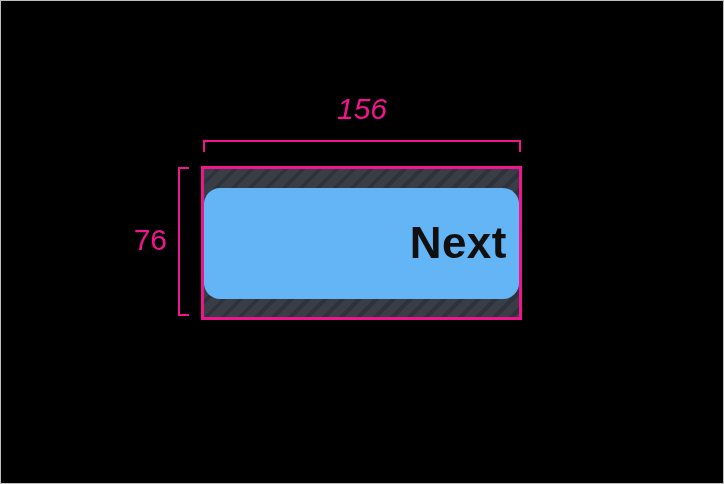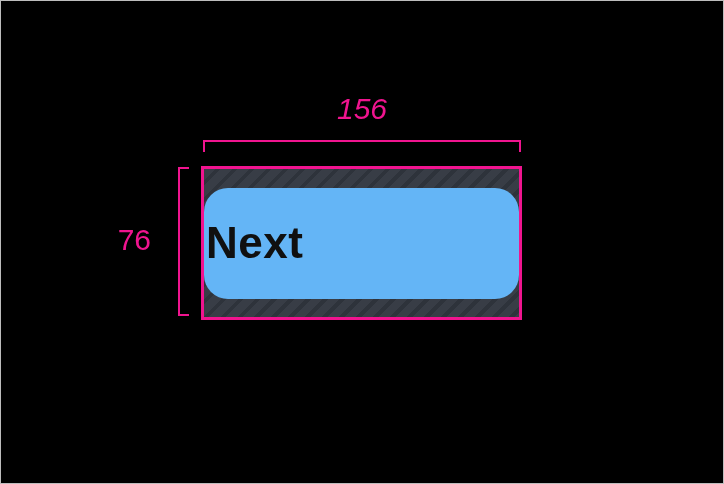--- a/index.html
+++ b/index.html
@@ -28,21 +28,21 @@
     user-select: none;
   }
   .dim-label-width {
     left: 202px;
     top: 92px;
     width: 318px;
     text-align: center;
     font-style: italic;
   }
   .dim-label-height {
-    left: 88px;
+    left: 104px;
     top: 223px;
     width: 62px;
     text-align: right;
   }
   .bracket {
     position: absolute;
     box-sizing: border-box;
   }
   .bracket-top {
     left: 202px;
@@ -82,27 +82,27 @@
     display: flex;
     align-items: center;
     justify-content: center;
   }
 
   .next-button {
     width: 100%;
     height: 111px;
     border: none;
     outline: none;
-    border-radius: 24px;
+    border-radius: 16px;
     background: #64B5F6;
     display: flex;
     align-items: center;
-    justify-content: flex-start;
+    justify-content: flex-end;
     cursor: pointer;
-    padding: 2px;
+    padding: 12px;
   }
   .next-button .btn-label {
     font-family: "Liberation Sans", sans-serif;
     font-size: 44px;
     font-weight: 600;
     letter-spacing: 0.5px;
     color: #101010;
   }
 </style>
 </head>

